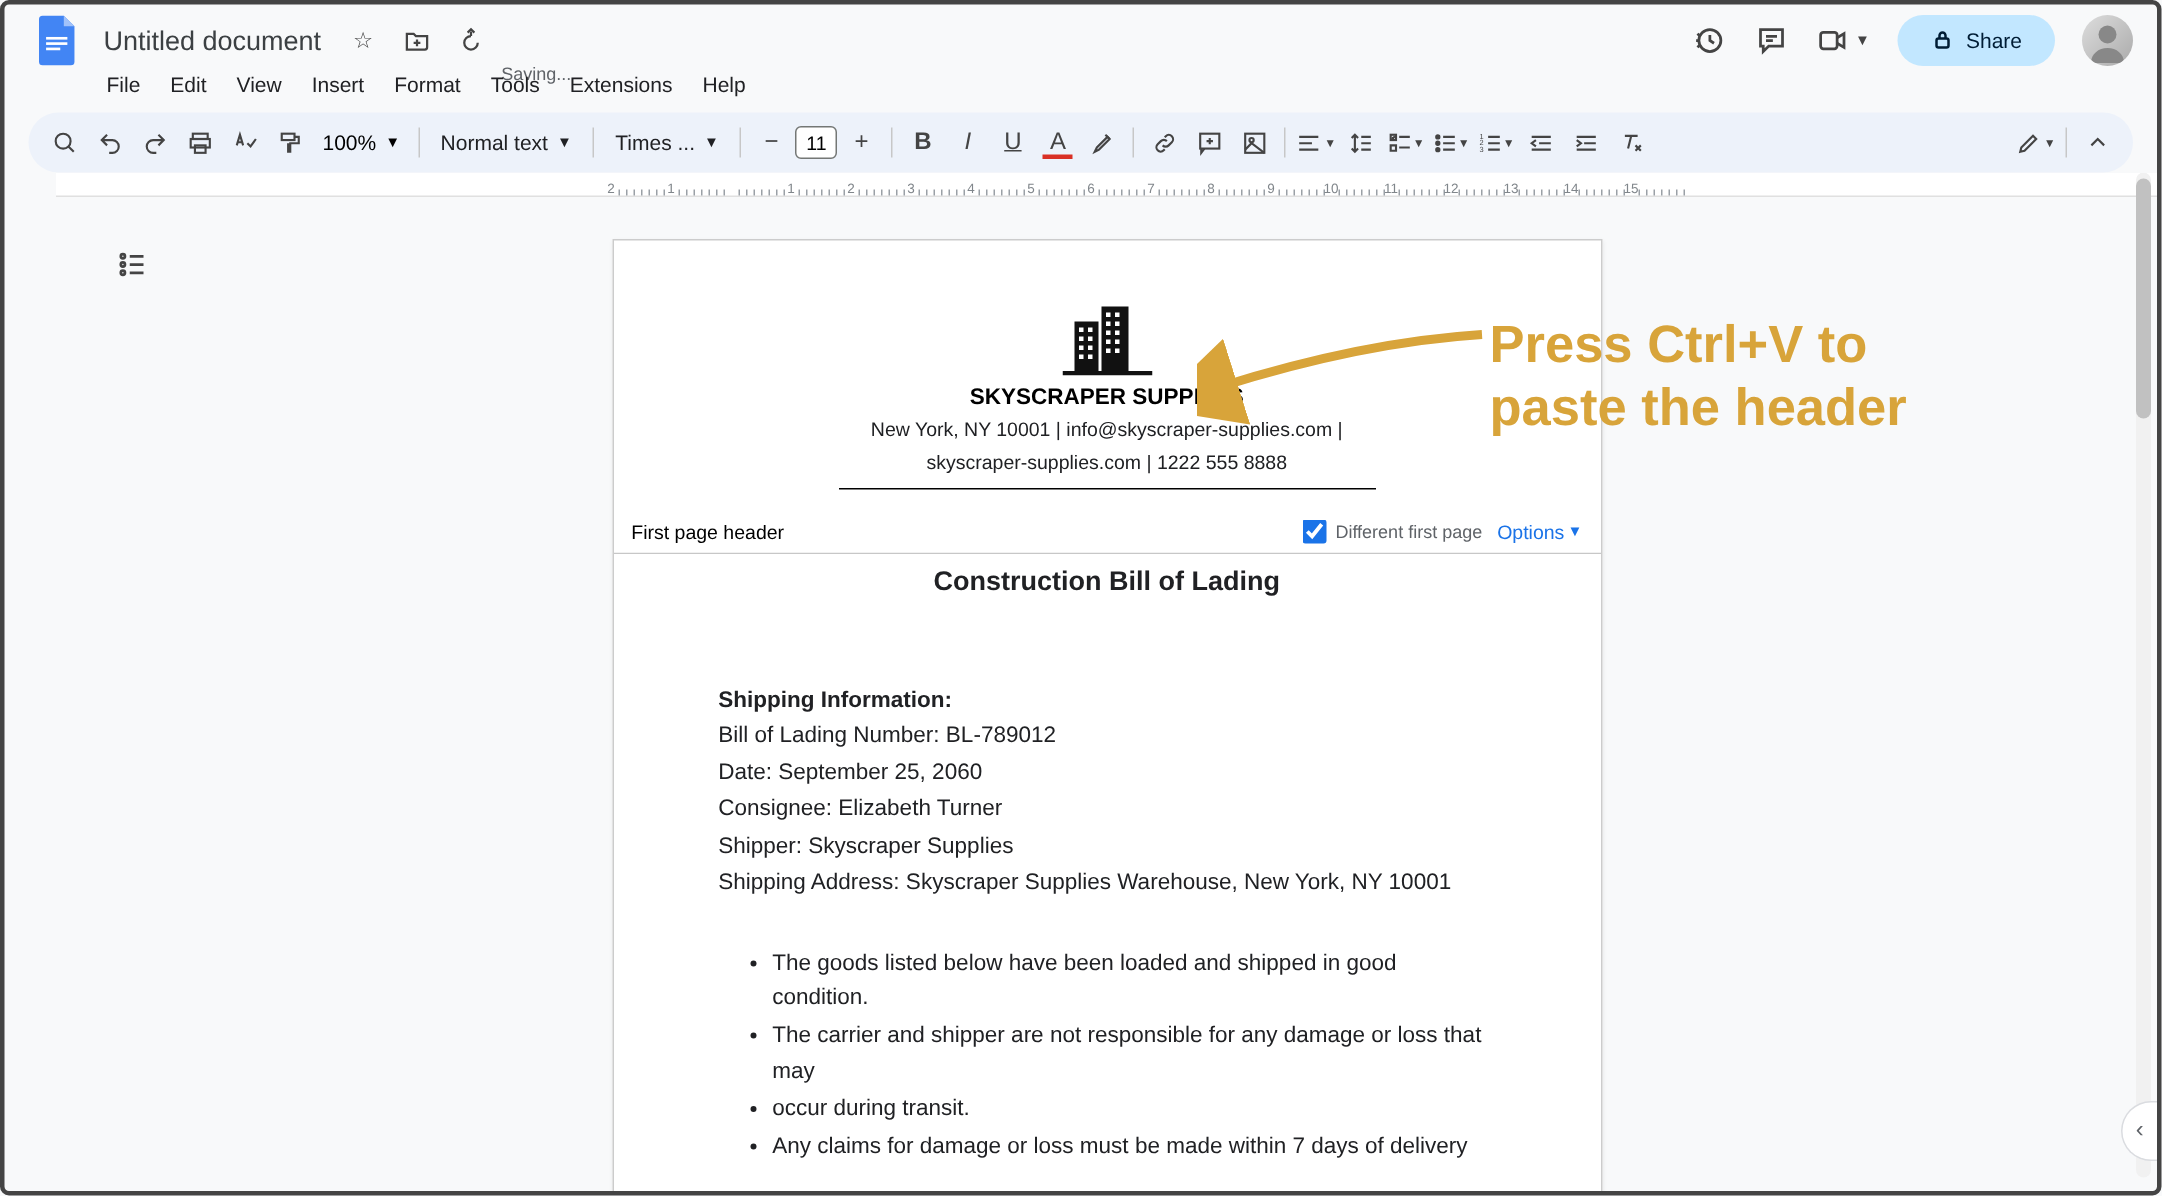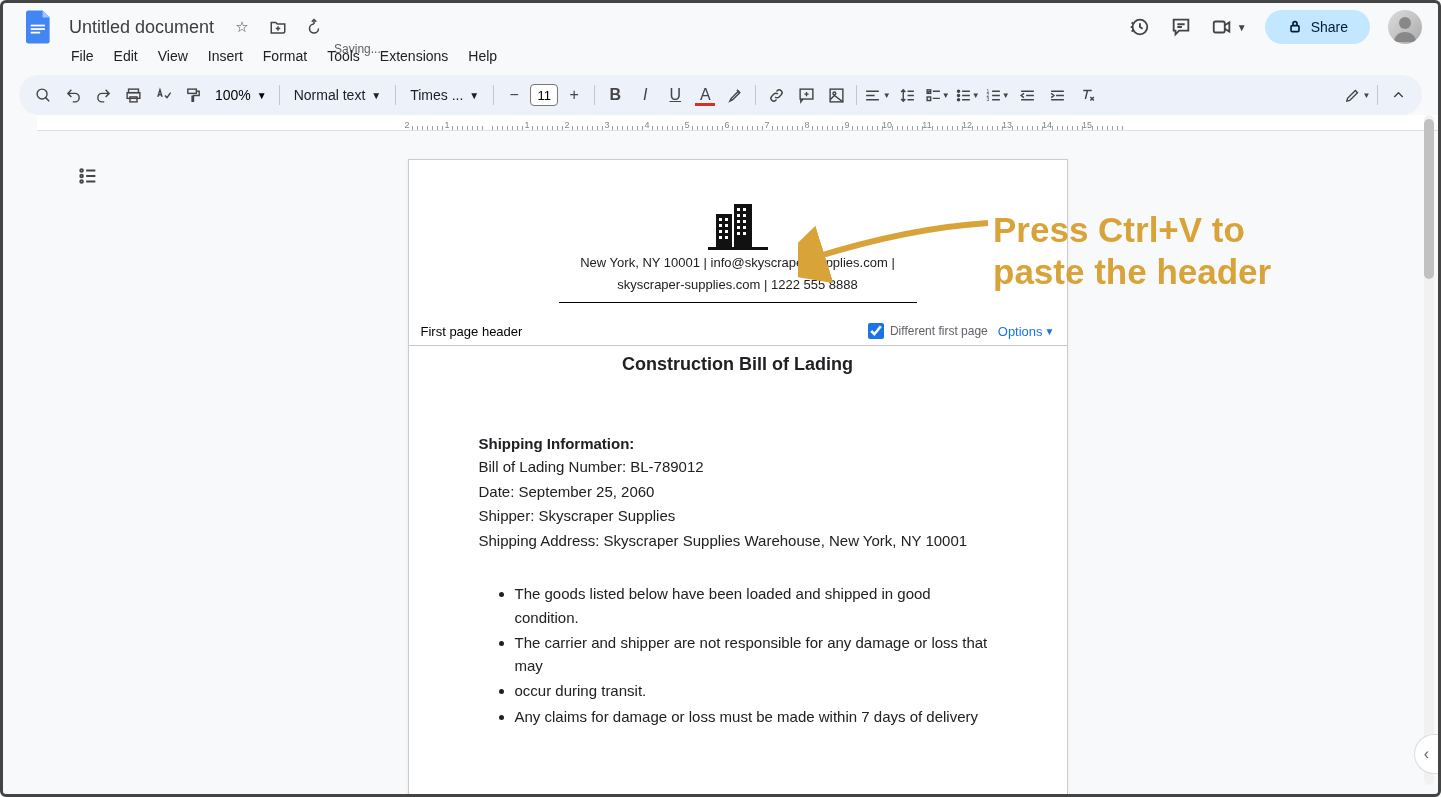--- a/index.html
+++ b/index.html
@@ -475,20 +475,21 @@
                 <rect x="29" y="14" width="3" height="3"></rect>
                 <rect x="35" y="14" width="3" height="3"></rect>
                 <rect x="29" y="20" width="3" height="3"></rect>
                 <rect x="35" y="20" width="3" height="3"></rect>
                 <rect x="29" y="26" width="3" height="3"></rect>
                 <rect x="35" y="26" width="3" height="3"></rect>
                 <rect x="29" y="32" width="3" height="3"></rect>
                 <rect x="35" y="32" width="3" height="3"></rect>
               </g>
             </svg>
+          <div class="company-name">SKYSCRAPER SUPPLIES</div>
           <div class="company-info">New York, NY 10001 | info@skyscraper-supplies.com |</div>
           <div class="company-info">skyscraper-supplies.com | 1222 555 8888</div>
           <hr class="header-hr">
         </div>
         <div class="header-bar">
           <span class="header-bar-label">First page header</span>
           <div class="header-bar-right">
             <label class="header-bar-check">
                 <input type="checkbox" checked="" style="">
                 <span>Different first page</span>
@@ -498,20 +499,21 @@
                 <span class="caret">▼</span>
               </span>
           </div>
         </div>
       </div>
       <div class="body-content">
         <div class="doc-title-h">Construction Bill of Lading</div>
         <div class="section-h">Shipping Information:</div>
         <div class="body-p">Bill of Lading Number: BL-789012</div>
         <div class="body-p">Date: September 25, 2060</div>
+        <div class="body-p">Consignee: Elizabeth Turner</div>
         <div class="body-p">Shipper: Skyscraper Supplies</div>
         <div class="body-p" style="margin-bottom:30px;">Shipping Address: Skyscraper Supplies Warehouse, New York, NY 10001</div>
         <ul class="body-ul">
           <li>The goods listed below have been loaded and shipped in good condition.</li>
           <li>The carrier and shipper are not responsible for any damage or loss that may</li>
           <li>occur during transit.</li>
           <li>Any claims for damage or loss must be made within 7 days of delivery</li>
         </ul>
       </div>
     </div>

